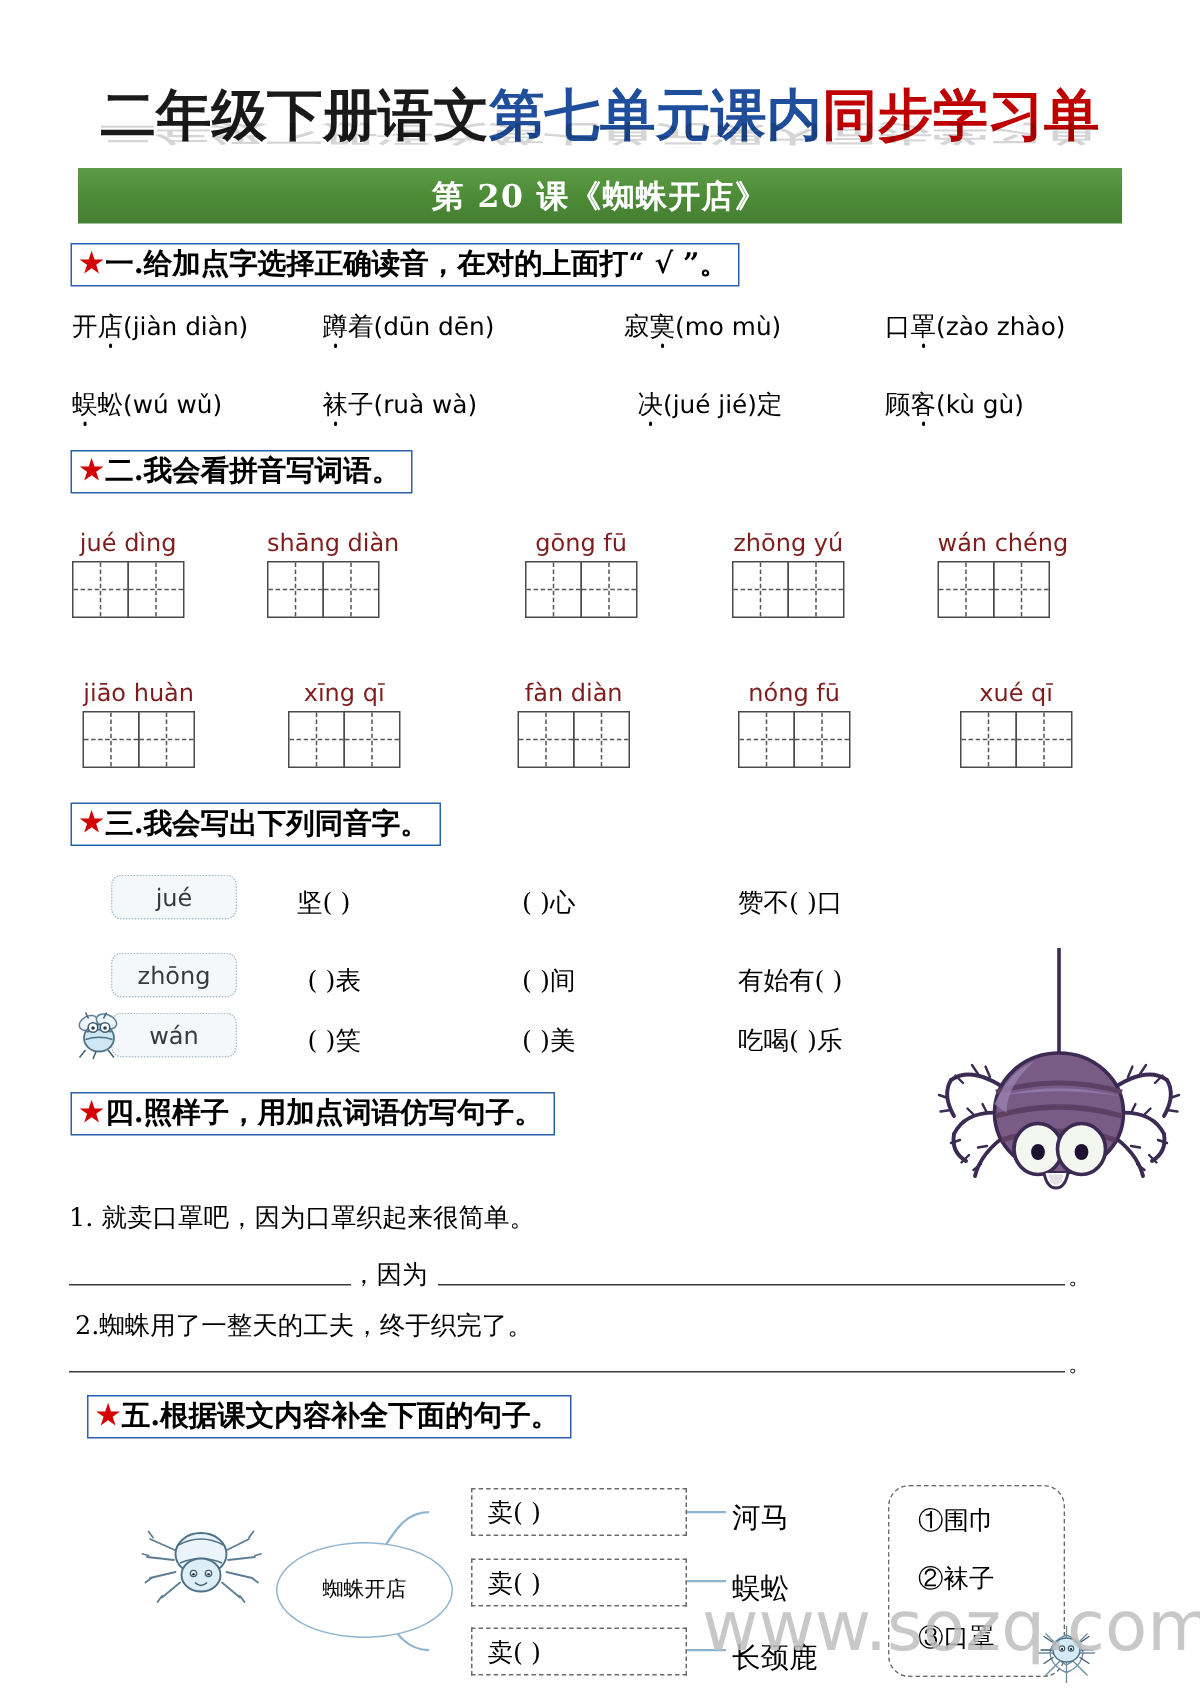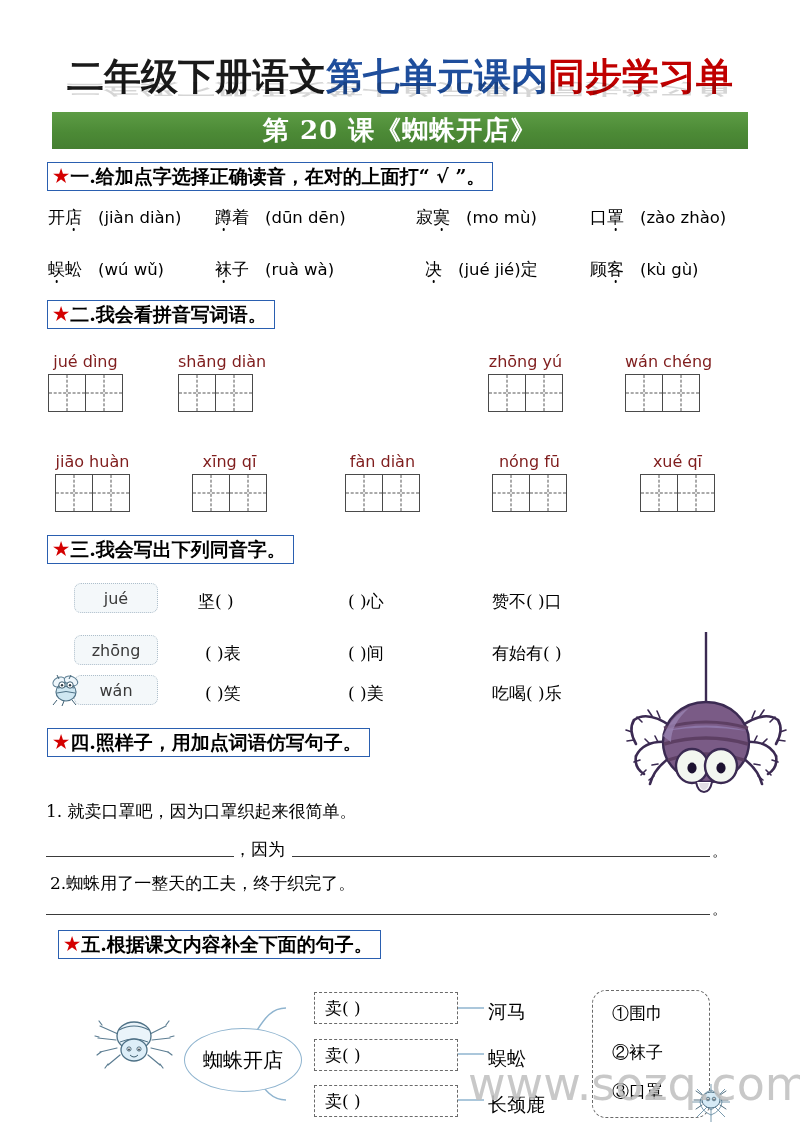--- a/index.html
+++ b/index.html
@@ -31,42 +31,42 @@
     font-weight:bold; font-size:37px; line-height:1;
     transform:scaleY(-0.42); transform-origin:top center;
     opacity:0.16; pointer-events:none;
   }
 
   
   .banner {
     position:absolute; left:52px; top:112px; width:696px; height:37px;
     background:linear-gradient(to bottom,#5d9c45 0%,#4c8a36 55%,#457f31 100%);
     color:#fff; font-family:"DejaVu Serif","Liberation Serif",serif;
-    font-weight:bold; font-size:26px;
+    font-weight:bold; font-size:21px;
     display:flex; align-items:center; justify-content:center;
     letter-spacing:1px;
   }
 
   
   .sec-head {
     position:absolute; border:1.6px solid #2a5fb0; background:#fff;
     padding:1px 7px 2px 5px; display:flex; align-items:center;
     font-family:"DejaVu Serif","Liberation Serif",serif;
     font-weight:bold; font-size:19px; white-space:nowrap; color:#000;
     height:29px; line-height:1;
   }
   .sec-head .star { color:#d40000; font-size:18px; margin-right:1px; }
 
   
   .row {
     position:absolute; white-space:nowrap;
     font-family:"DejaVu Serif","Liberation Serif",serif;
     font-size:17px; color:#000;
   }
-  .pyn { font-family:"DejaVu Sans","Liberation Sans",sans-serif; font-size:16.5px;margin-left:16px; }
+  .pyn { font-family:"DejaVu Sans","Liberation Sans",sans-serif; font-size:16.5px; }
   .dotted { position:relative; }
   .dotted::after{
     content:""; position:absolute; left:50%; bottom:-4px;
     width:2.6px; height:2.6px; background:#000; border-radius:50%;
     transform:translateX(-50%);
   }
 
   
   .gridword { position:absolute; }
   .gridword .py {
@@ -110,21 +110,21 @@
   
   .dashbox {
     position:absolute; border:1.3px dashed #6a6a6a; background:#fff;
     display:flex; align-items:center;
     font-family:"DejaVu Serif","Liberation Serif",serif; font-size:17px;
     padding-left:10px; color:#000;
   }
   .ellipse {
     position:absolute; border:1.4px solid #8fb4cf; border-radius:50%;
     background:#fff; display:flex; align-items:center; justify-content:center;
-    font-family:"DejaVu Serif","Liberation Serif",serif; font-size:20px;
+    font-family:"DejaVu Serif","Liberation Serif",serif; font-size:14px;
     color:#000;
   }
   .animal {
     position:absolute; white-space:nowrap;
     font-family:"DejaVu Serif","Liberation Serif",serif; font-size:19px;
   }
   .optbox {
     position:absolute; border:1.3px dashed #6a6a6a; border-radius:14px;
     background:transparent;
   }
@@ -196,20 +196,27 @@
 
   <div class="gridword" style="left:48px; top:352px;">
     <div class="py">jué   dìng</div>
     <div class="cells">
         <div class="cell"></div>
         <div class="cell"></div>
       </div>
   </div>
   <div class="gridword" style="left:178px; top:352px;">
     <div class="py">shāng diàn</div>
+    <div class="cells">
+        <div class="cell"></div>
+        <div class="cell"></div>
+      </div>
+  </div>
+  <div class="gridword" style="left:350px; top:352px;">
+    <div class="py">gōng fū</div>
     <div class="cells">
         <div class="cell"></div>
         <div class="cell"></div>
       </div>
   </div>
   <div class="gridword" style="left:488px; top:352px;">
     <div class="py">zhōng yú</div>
     <div class="cells">
         <div class="cell"></div>
         <div class="cell"></div>

